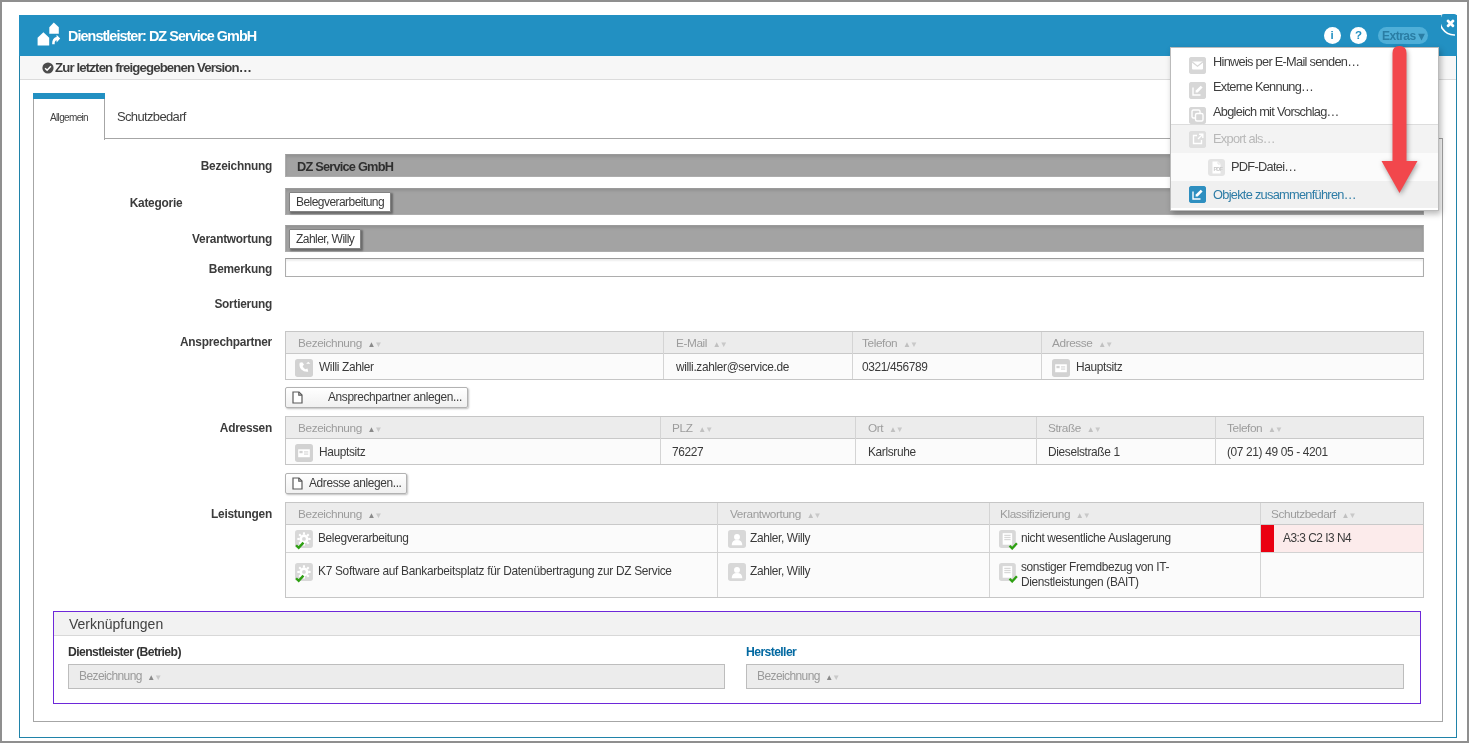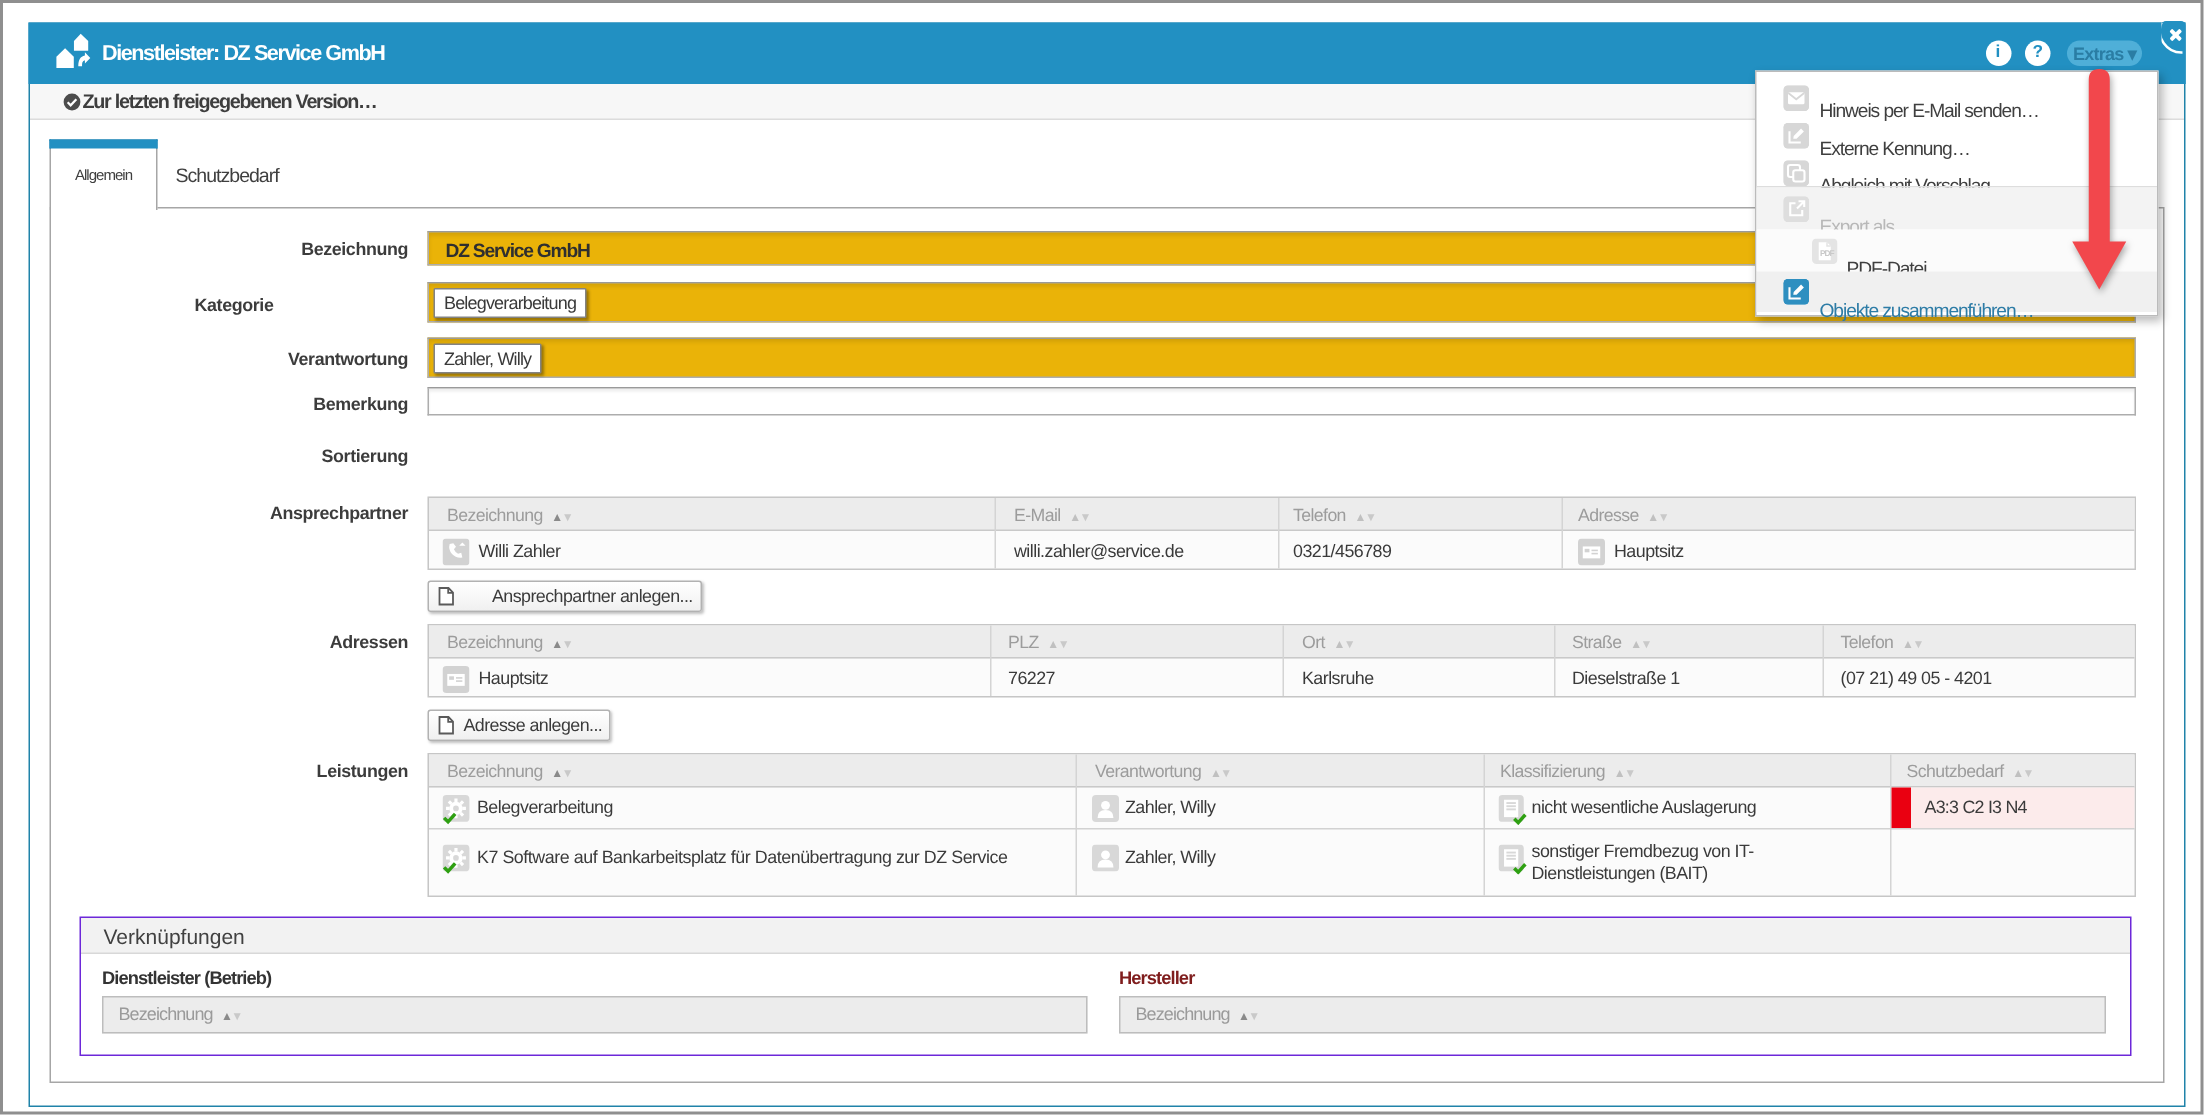--- a/index.html
+++ b/index.html
@@ -13,36 +13,36 @@
 .circbtn{position:absolute;top:27px;width:17px;height:17px;border-radius:50%;background:#fff;color:#2290c2;font-weight:bold;font-size:11.5px;text-align:center;line-height:17px;}
 .xtab{position:absolute;left:1441px;top:14px;width:16px;height:42px;background:#2290c2;border-radius:3px 3px 0 0;}
 .toolbar{position:absolute;left:20px;top:56px;width:1436px;height:23px;background:#f7f7f7;border-bottom:1px solid #dcdcdc;}
 .tbtext{position:absolute;left:35px;top:0;height:23px;line-height:24px;font-size:13.2px;font-weight:bold;color:#3e3e3e;letter-spacing:-0.85px;}
 .panel{position:absolute;left:33px;top:138px;width:1408px;height:582px;border:1px solid #a6a6a6;background:#fff;}
 .tab-active{position:absolute;left:33px;top:93px;width:70px;height:46px;background:#fff;border:1px solid #a6a6a6;border-bottom:none;z-index:3;}
 .tab-active .blue{position:absolute;left:-1px;top:-1px;width:70px;height:4.5px;background:#2290c2;border:1px solid #2290c2;border-bottom:none;}
 .tab-active .txt{position:absolute;left:0;top:6px;width:100%;text-align:center;font-size:10px;color:#3f3f3f;line-height:36px;letter-spacing:-0.65px;}
 .tab2{position:absolute;left:117px;top:99px;width:120px;height:40px;font-size:13px;color:#3f3f3f;line-height:36px;letter-spacing:-0.65px;}
 .lbl{position:absolute;left:40px;width:232px;text-align:right;font-size:11.9px;font-weight:bold;color:#3c3c3c;letter-spacing:-0.25px;}
-.field{position:absolute;left:285px;width:1137px;border:1px solid #adadad;border-top-color:#9a9a9a;background:#eab308;box-shadow:inset 0 2px 3px rgba(0,0,0,0.10);}
+.field{position:absolute;left:285px;width:1137px;border:1px solid #adadad;border-top-color:#9a9a9a;background:#a3a3a3;box-shadow:inset 0 2px 3px rgba(0,0,0,0.10);}
 .field.white{background:#fff;box-shadow:inset 0 2px 2px rgba(0,0,0,0.07);}
 .chip{position:absolute;left:3px;top:3px;height:18px;line-height:18px;background:#fff;border:1px solid #838383;box-shadow:1.5px 1.5px 2px rgba(0,0,0,0.35);border-radius:1px;padding:0 6px;font-size:12px;color:#3a3a3a;letter-spacing:-0.55px;}
 .tbl{position:absolute;left:285px;width:1137px;border:1px solid #c6c6c6;background:#fbfbfb;}
 .thead{position:absolute;left:0;top:0;width:100%;background:#ececec;border-bottom:1px solid #c9c9c9;}
 .th{position:absolute;top:0;font-size:11.8px;color:#9c9c9c;white-space:nowrap;letter-spacing:-0.4px;}
 .td{position:absolute;font-size:11.9px;color:#3a3a3a;white-space:nowrap;letter-spacing:-0.35px;}
 .colb{position:absolute;top:0;width:1px;background:#d4d4d4;}
 .rowb{position:absolute;left:0;width:100%;height:1px;background:#d2d2d2;}
 .mkbtn{position:absolute;height:19px;white-space:nowrap;background:linear-gradient(#ffffff,#f0f0f0);border:1px solid #b2b2b2;border-radius:2px;box-shadow:1px 1px 2px rgba(0,0,0,0.25);font-size:11.9px;color:#3b3b3b;line-height:19px;letter-spacing:-0.37px;}
 .sorta{font-size:8px;letter-spacing:-1px;}
 .vk-bar{position:absolute;top:664px;height:23px;background:#ececec;border:1px solid #bdbdbd;font-size:12px;color:#9a9a9a;line-height:23px;letter-spacing:-0.6px;}
 .menu{position:absolute;left:1170px;top:47px;width:267px;height:162px;background:#fff;border:1px solid #bbb;box-shadow:2px 3px 6px rgba(0,0,0,0.28);z-index:10;}
 .mrow{position:absolute;left:0;width:100%;font-size:12.8px;color:#3f3f3f;letter-spacing:-0.72px;}
 .micon{position:absolute;left:18px;width:17px;height:17px;border-radius:3px;background:#d7d7d7;}
-.mtext{position:absolute;left:42px;white-space:nowrap;margin-top:12px;}
+.mtext{position:absolute;left:42px;white-space:nowrap;}
 svg{display:block;}
 </style>
 </head>
 <body>
 <div class="page">
 
 <div class="dialog"></div>
 <div class="titlebar"></div>
 <div class="abs" style="left:36px;top:20px;z-index:2;">
 <svg width="26" height="27" viewBox="0 0 26 27">
@@ -259,21 +259,21 @@
           <path d="M10 15 L12.5 17.5 L17 12.5" fill="none" stroke="#2ea012" stroke-width="2.2"></path>
         </svg>
 </div>
 <div class="td" style="left:735px;top:57px;line-height:14.5px;white-space:normal;width:230px;">sonstiger Fremdbezug von IT-Dienstleistungen (BAIT)</div>
 </div>
 
 <div class="abs" style="left:53px;top:611px;width:1366px;height:91px;border:1px solid #6d28d9;background:#fff;">
 <div style="position:absolute;left:0;top:0;width:100%;height:23px;background:#f2f2f2;border-bottom:1px solid #d8d8d8;"></div>
 <div style="position:absolute;left:15px;top:0;height:23px;line-height:24px;font-size:14px;color:#414141;">Verknüpfungen</div>
 <div style="position:absolute;left:14px;top:33px;font-size:12.2px;font-weight:bold;color:#333;letter-spacing:-0.6px;">Dienstleister (Betrieb)</div>
-<div style="position:absolute;left:692px;top:33px;font-size:12.2px;font-weight:bold;color:#7f1d1d;letter-spacing:-0.6px;">Hersteller</div>
+<div style="position:absolute;left:692px;top:33px;font-size:12.2px;font-weight:bold;color:#0369a1;letter-spacing:-0.6px;">Hersteller</div>
 </div>
 <div class="vk-bar" style="left:68px;width:655px;"><span style="margin-left:10px;">Bezeichnung</span>&nbsp; <span class="sorta"><span style="color:#8a8a8a;">▲</span><span style="color:#c9c9c9;">▼</span></span></div>
 <div class="vk-bar" style="left:746px;width:656px;"><span style="margin-left:10px;">Bezeichnung</span>&nbsp; <span class="sorta"><span style="color:#8a8a8a;">▲</span><span style="color:#c9c9c9;">▼</span></span></div>
 
 <div class="menu">
 <div class="mrow" style="top:1px;height:25px;line-height:25px;">
 <div class="micon" style="top:8px;">
 <svg width="17" height="17">
             <rect width="17" height="17" rx="3" fill="#d7d7d7"></rect>
             <rect x="3" y="4.5" width="11" height="8" rx="1" fill="#fff"></rect>

